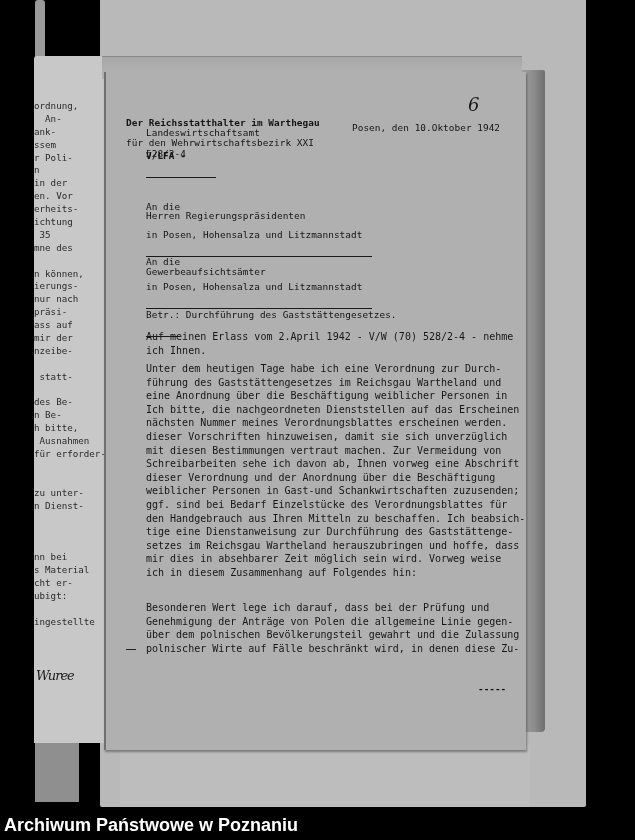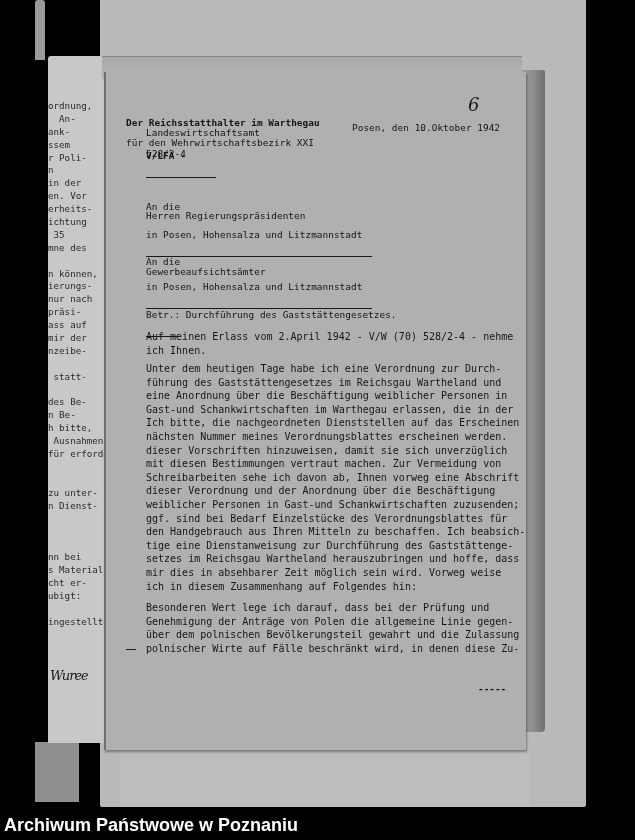--- a/index.html
+++ b/index.html
@@ -17,21 +17,21 @@
       left: 35px; top: 0; width: 10px; height: 60px; background: #9a9a9a;
       border-radius: 3px 3px 0 0;
     }
     .bottom-left-tab {
       left: 35px; top: 742px; width: 44px; height: 60px; background: #8f8f8f;
     }
     .lower-right-sheet {
       left: 120px; top: 745px; width: 410px; height: 62px; background: #bdbdbd;
     }
     .under-page {
-      left: 48px; top: 56px; width: 76px; height: 687px;
+      left: 34px; top: 56px; width: 76px; height: 687px;
       background: #c8c8c8; border-radius: 3px 3px 0 0;
       overflow: hidden;
     }
     .under-page-lines {
       position: absolute; left: 0; top: 44px; width: 100%;
       font-size: 9.2px; line-height: 12.9px; color: #2a2a2a; white-space: pre;
     }
     .under-line { display: block; height: 12.9px; }
     .signature {
       position: absolute; left: 2px; top: 612px; font-family: "DejaVu Serif", serif;
@@ -116,21 +116,20 @@
   <div class="doc-text" style="left:40px; top:237px;"><span class="u">Betr.:</span><span> Durchführung des Gaststättengesetzes.</span></div>
 
   <div class="body-block" style="top:258px;" id="para-0">
       <span class="body-line">Auf meinen Erlass vom 2.April 1942 - V/W (70) 528/2-4 - nehme</span>
       <span class="body-line">ich Ihnen.</span>
     </div>
   <div class="body-block" style="top:290px;" id="para-1">
       <span class="body-line">Unter dem heutigen Tage habe ich eine Verordnung zur Durch-</span>
       <span class="body-line">führung des Gaststättengesetzes im Reichsgau Wartheland und</span>
       <span class="body-line">eine Anordnung über die Beschäftigung weiblicher Personen in</span>
-      <span class="body-line">Gast-und Schankwirtschaften im Warthegau erlassen, die in der</span>
       <span class="body-line">Ich bitte, die nachgeordneten Dienststellen auf das Erscheinen</span>
       <span class="body-line">nächsten Nummer meines Verordnungsblattes erscheinen werden.</span>
       <span class="body-line">dieser Vorschriften hinzuweisen, damit sie sich unverzüglich</span>
       <span class="body-line">mit diesen Bestimmungen vertraut machen. Zur Vermeidung von</span>
       <span class="body-line">Schreibarbeiten sehe ich davon ab, Ihnen vorweg eine Abschrift</span>
       <span class="body-line">dieser Verordnung und der Anordnung über die Beschäftigung</span>
       <span class="body-line">weiblicher Personen in Gast-und Schankwirtschaften zuzusenden;</span>
       <span class="body-line">ggf. sind bei Bedarf Einzelstücke des Verordnungsblattes für</span>
       <span class="body-line">den Handgebrauch aus Ihren Mitteln zu beschaffen. Ich beabsich-</span>
       <span class="body-line">tige eine Dienstanweisung zur Durchführung des Gaststättenge-</span>

